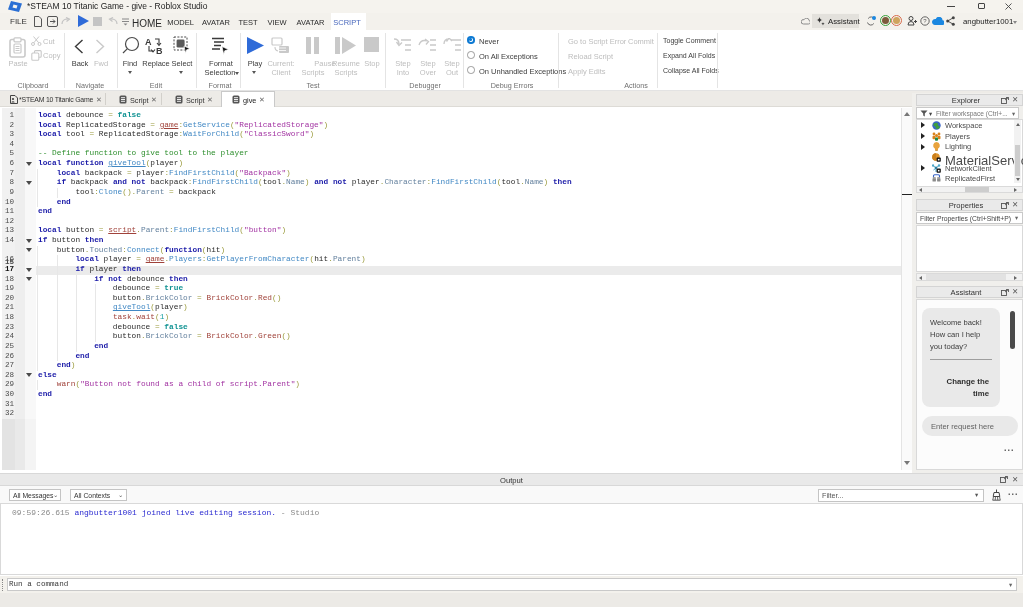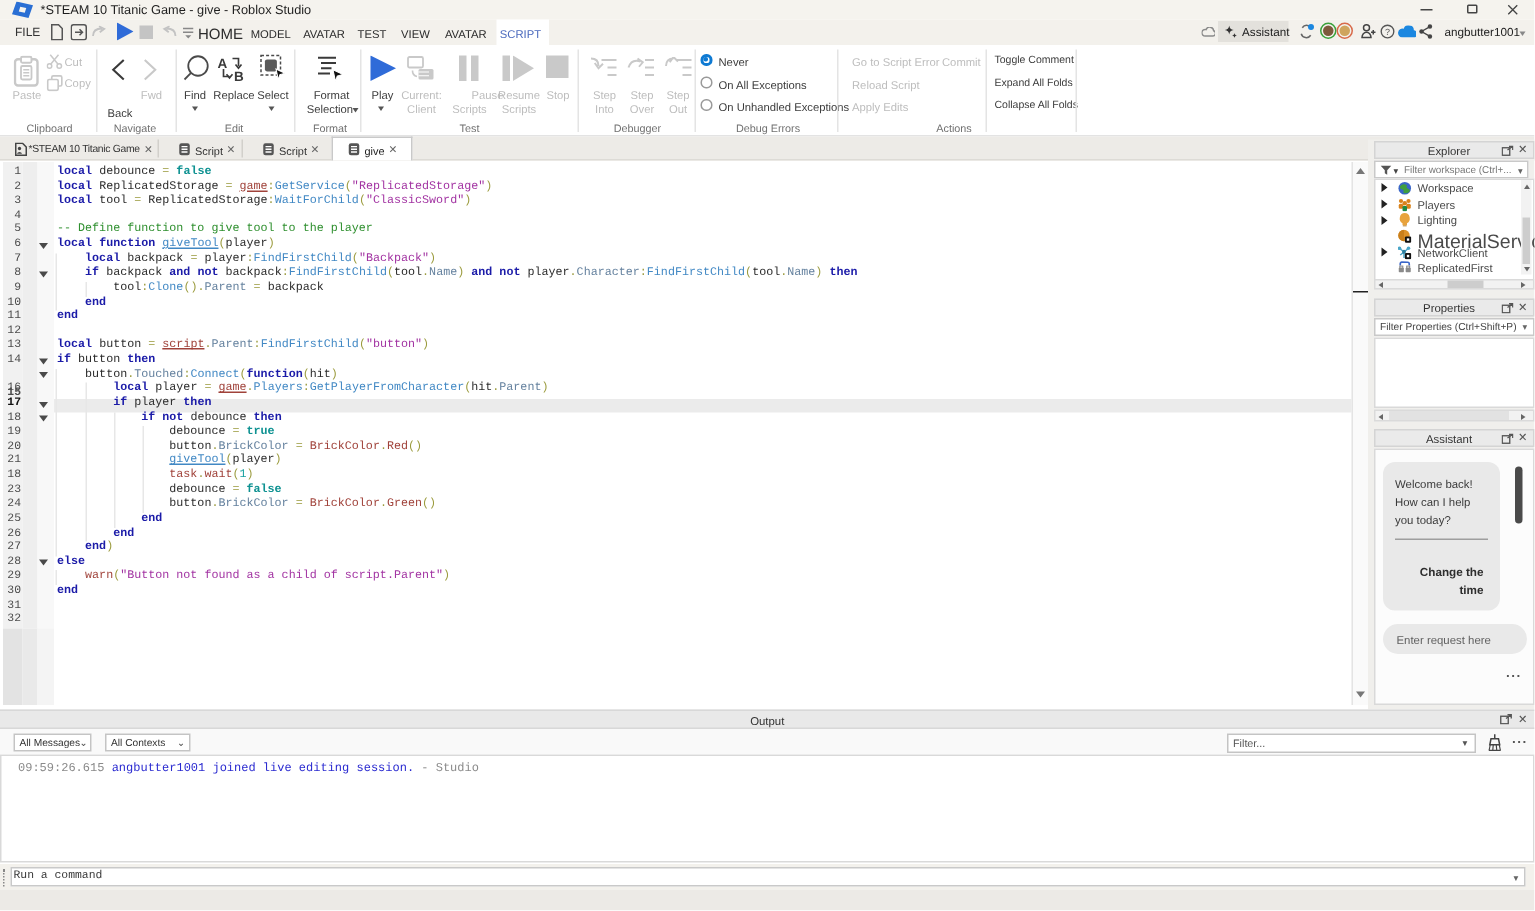--- a/index.html
+++ b/index.html
@@ -142,21 +142,21 @@
         <rect x="0.8" y="3" width="7" height="7.2" rx="1" fill="none" stroke="#c9c9c9" stroke-width="1.1"></rect>
         <path d="M3.5,3 v-1.4 a1,1 0 0 1 1,-1 h4.7 a1,1 0 0 1 1,1 v4.7 a1,1 0 0 1 -1,1 h-1.4" fill="none" stroke="#c9c9c9" stroke-width="1.1"></path>
       </svg>
     <div class="rlabd" style="left:43px;top:21px;width:24px;text-align:left;">Copy</div>
     <div class="seclabel" style="left:8px;width:50px;">Clipboard</div>
     <div class="rdiv" style="left:64px"></div>
 
     <svg class="abs" style="left:74px;top:9px" width="10" height="15" viewBox="0 0 10 15">
         <path d="M8.5,1 L1.5,7.5 8.5,14" fill="none" stroke="#3a3a3a" stroke-width="1.4"></path>
       </svg>
-    <div class="rlab" style="left:68px;top:41px;width:24px;">Back</div>
+    <div class="rlab" style="left:68px;top:29px;width:24px;">Back</div>
     <svg class="abs" style="left:95px;top:9px" width="10" height="15" viewBox="0 0 10 15">
         <path d="M1.5,1 L8.5,7.5 1.5,14" fill="none" stroke="#c9c9c9" stroke-width="1.4"></path>
       </svg>
     <div class="rlabd" style="left:89px;top:29px;width:24px;">Fwd</div>
     <div class="seclabel" style="left:65px;width:50px;">Navigate</div>
     <div class="rdiv" style="left:117px"></div>
 
     <svg class="abs" style="left:122px;top:6px" width="18" height="18" viewBox="0 0 18 18">
         <circle cx="10" cy="8" r="6.5" fill="none" stroke="#4a4a4a" stroke-width="1.2"></circle>
         <path d="M5.2,12.8 L1,17" stroke="#4a4a4a" stroke-width="1.2"></path>

